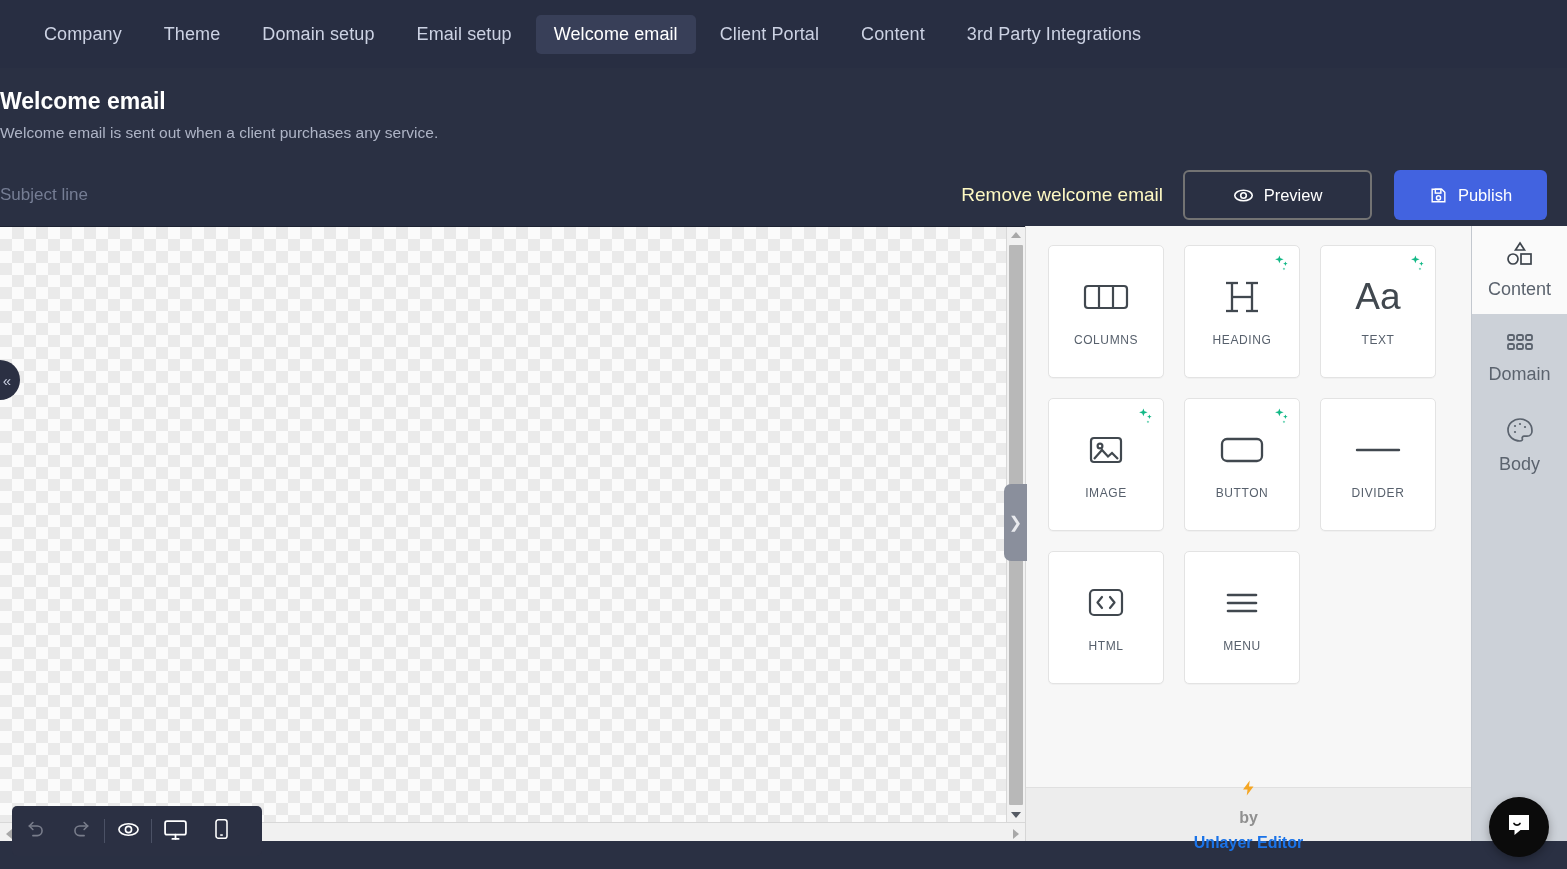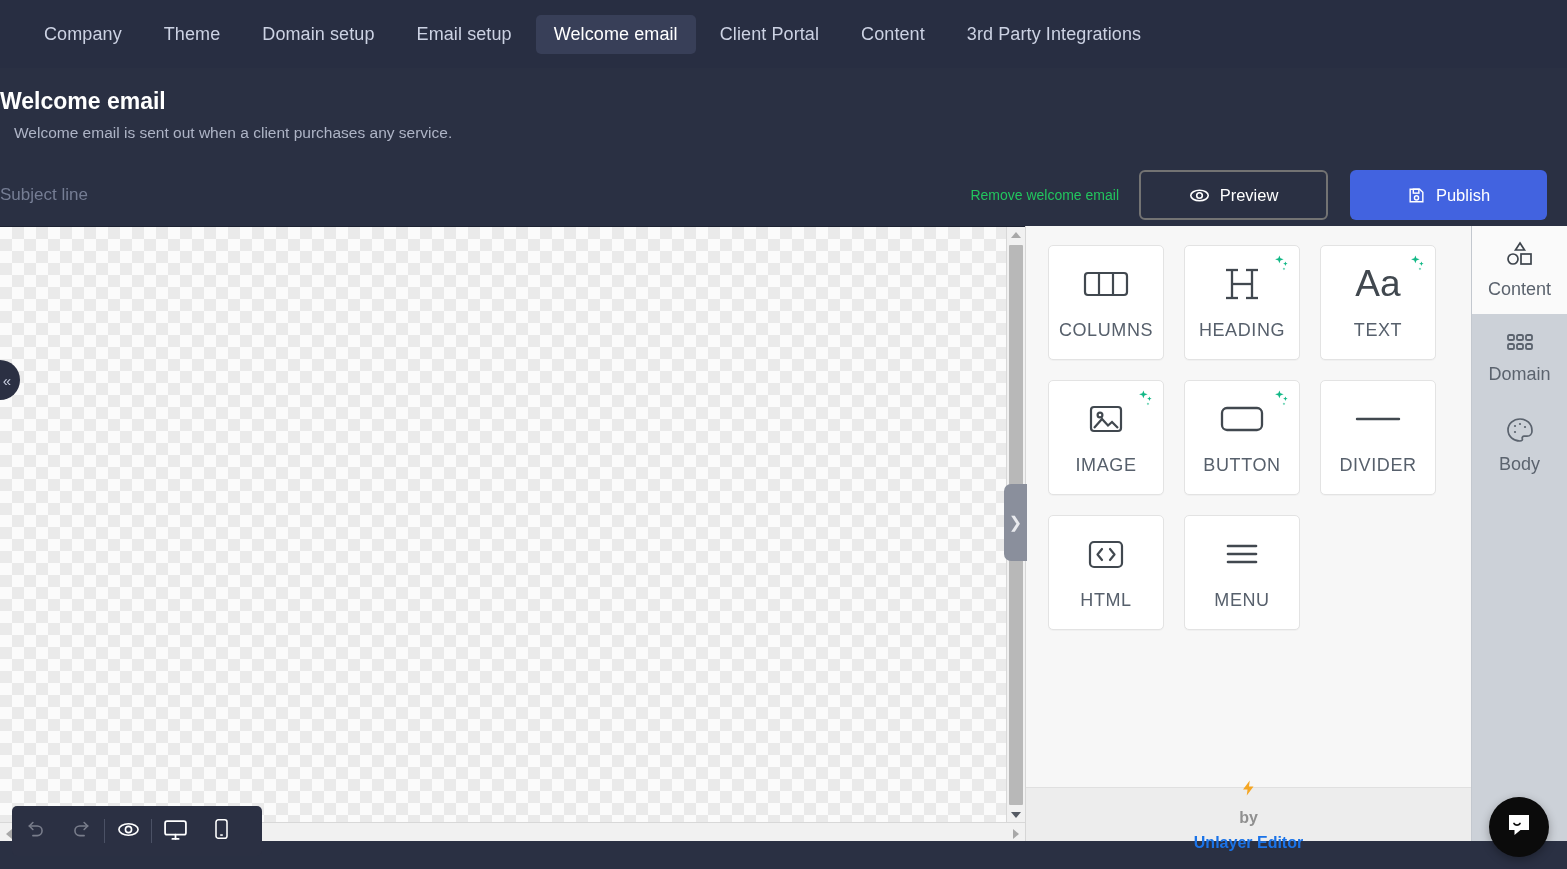--- a/index.html
+++ b/index.html
@@ -29,50 +29,50 @@
     letter-spacing: .1px;
   }
   .nav-tab.active { background: #383f58; color: #ffffff; }
 
   
   .header { background: #2a3043; padding: 20px 20px 0 0; }
   .page-title {
     color: #ffffff; font-size: 23px; font-weight: bold;
     padding-left: 0; margin-bottom: 9px;
   }
-  .page-sub { color: #aeb4c6; font-size: 15.5px; margin-bottom: 22px; padding-left: 14px; }
+  .page-sub { color: #aeb4c6; font-size: 15.5px; margin-bottom: 22px; }
 
   .subject-row {
     display: flex; align-items: center;
     height: 62px;
   }
   .subject-input {
     flex: 1;
     background: transparent; border: none; outline: none;
     color: #ffffff; font-size: 17px;
     font-family: "Liberation Sans", sans-serif;
   }
   .subject-input::placeholder { color: #757d94; }
 
   .actions { display: flex; align-items: center; gap: 0; }
   .remove-link {
-    color: #22c55e; font-size: 14px; cursor: pointer;
+    color: #fef9c3; font-size: 19px; cursor: pointer;
     margin-right: 20px; white-space: nowrap;
   }
   .btn {
     display: flex; align-items: center; justify-content: center; gap: 10px;
     height: 50px; border-radius: 6px; font-size: 16.5px; cursor: pointer;
     white-space: nowrap;
   }
   .btn-preview {
     width: 189px; border: 2px solid #737373; color: #ffffff;
     background: transparent;
   }
   .btn-publish {
-    width: 197px; background: #4263e0; color: #ffffff; border: none;
+    width: 153px; background: #4263e0; color: #ffffff; border: none;
     margin-left: 22px;
   }
   .btn svg { display: block; }
 
   
   .workspace { display: flex; height: 615px; position: relative; }
 
   
   .canvas-wrap {
     position: relative;
@@ -168,32 +168,32 @@
   }
   .tiles {
     flex: 1;
     padding: 19px 0 0 22px;
     display: flex; flex-wrap: wrap;
     align-content: flex-start;
     gap: 20px 20px;
   }
   .tile {
     position: relative;
-    width: 116px; height: 115px;
+    width: 116px; height: 133px;
     background: #ffffff;
     border: 1px solid #e3e3e3;
     border-radius: 5px;
     display: flex; flex-direction: column;
     align-items: center; justify-content: center;
     gap: 16px;
     cursor: grab;
     box-shadow: 0 1px 1px rgba(0,0,0,.03);
   }
   .tile-label {
-    font-size: 18px; color: #57606c; letter-spacing: .6px;
+    font-size: 12px; color: #57606c; letter-spacing: .6px;
   }
   .tile-icon { color: #41484f; display: flex; align-items: center; justify-content: center; height: 40px; }
   .sparkle { position: absolute; top: 8px; right: 9px; }
 
   .panel-footer {
     height: 54px;
     display: flex; align-items: center; justify-content: center;
     gap: 7px;
     background: #ededed;
     border-top: 1px solid #e0e0e0;

